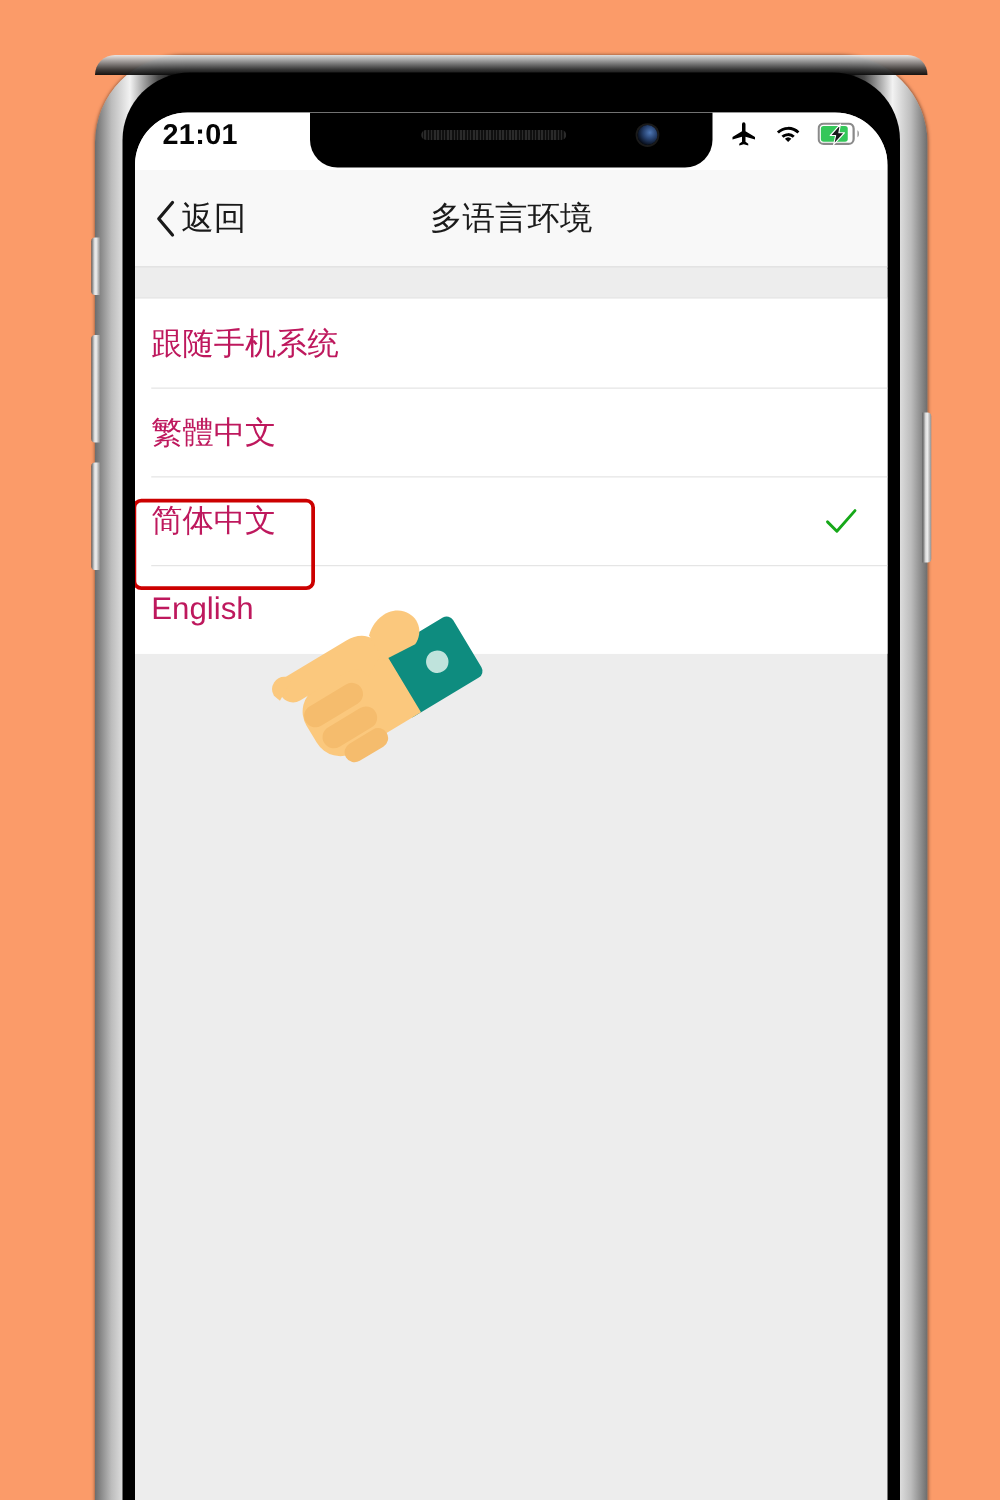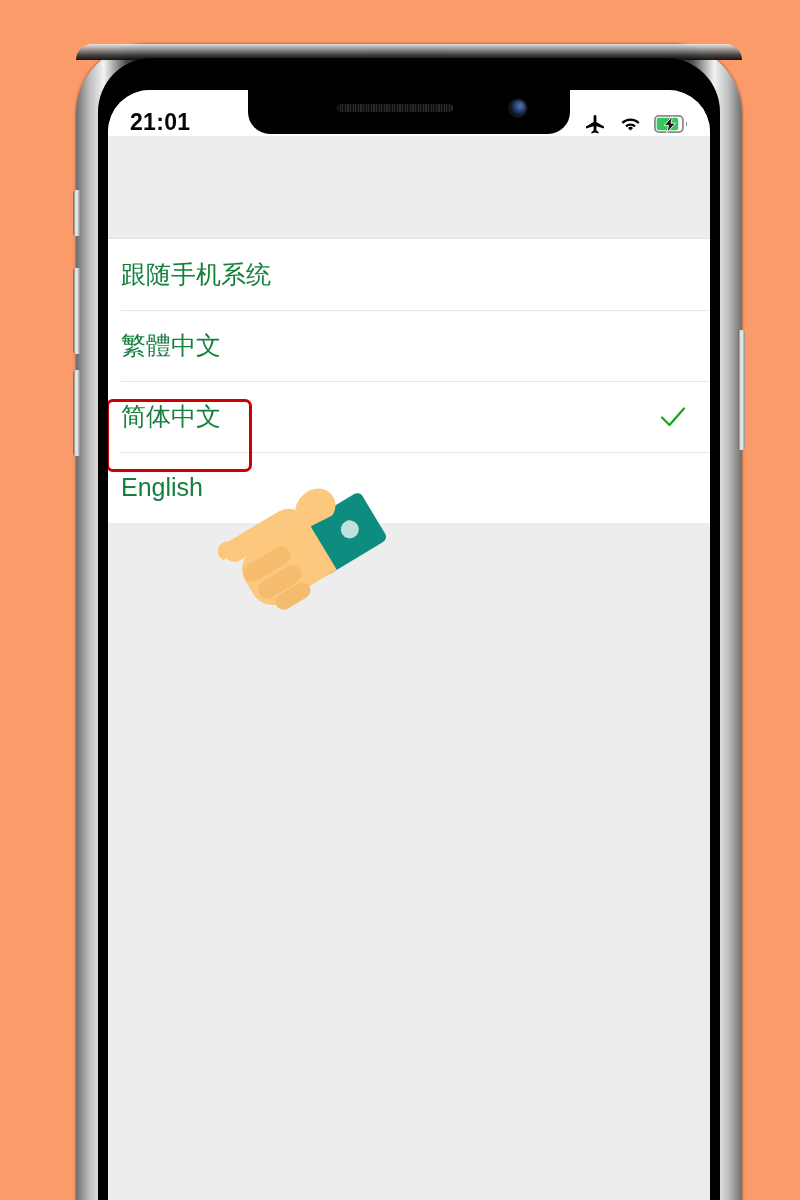--- a/index.html
+++ b/index.html
@@ -56,21 +56,21 @@
     position:absolute; right:44px; top:10px; width:16px; height:16px;
     border-radius:50%;
     background:radial-gradient(circle at 62% 38%, #4e77b5 0%, #26406d 38%, #0a1222 70%, #000 100%);
     box-shadow:0 0 0 1.5px #1a1a1a;
   }
 
   
   #status-bar{
     position:absolute; left:0; top:0; width:100%; height:46px;
     background:#FFFFFF; z-index:4;
-    display:flex; align-items:flex-end; justify-content:space-between;
+    display:flex; align-items:flex-start; justify-content:space-between;
     padding:0 22px;
   }
   #status-time{
     font-size:23px; font-weight:bold; color:#050505;
     letter-spacing:.3px; margin-top:4px;
   }
   #status-icons{ display:flex; align-items:center; gap:11px; margin-top:5px; }
   .sb-icon{ display:block; }
 
   
@@ -101,21 +101,21 @@
     background:#FFFFFF; z-index:2;
   }
   .lang-row{
     position:relative; height:71px; display:flex; align-items:center;
     padding:0 22px 0 13px; background:#FFFFFF; cursor:pointer;
   }
   .lang-row + .lang-row::before{
     content:""; position:absolute; left:13px; right:0; top:0;
     height:1px; background:#E5E5E5;
   }
-  .lang-label{ font-size:25px; color:#15803d; flex:1; }
+  .lang-label{ font-size:25px; color:#be185d; flex:1; }
   .lang-check{ width:30px; height:30px; }
 
   
   #highlight-box{
     position:absolute; left:-2px; top:309px; width:146px; height:73px;
     border:3px solid #CC0000; border-radius:7px;
     z-index:7; pointer-events:none;
   }
 
   
@@ -158,20 +158,29 @@
         </svg>
         <svg class="sb-icon" width="34" height="18" viewBox="0 0 34 18">
           <rect x="0.9" y="0.9" width="28" height="16.2" rx="4" ry="4" fill="none" stroke="#8A8A8A" stroke-width="1.8"></rect>
           <rect x="2.7" y="2.7" width="21.5" height="12.6" rx="2.2" ry="2.2" fill="#34C759"></rect>
           <path d="M32 6.2c1.4.6 1.4 5 0 5.6z" fill="#8A8A8A"></path>
           <path d="M18.4 1.3 10.2 10.4h4.3l-1.6 7.3 8.6-9.5h-4.4z" fill="#1A1A1A" stroke="#FFFFFF" stroke-width="0.9" stroke-linejoin="round"></path>
         </svg>
       </div>
     </div>
 
+    <div id="nav-bar">
+      <div id="nav-back">
+        <svg width="20" height="32" viewBox="0 0 20 32">
+          <path d="M16 3 5 16l11 13" fill="none" stroke="#1A1A1A" stroke-width="2.6" stroke-linecap="round" stroke-linejoin="round"></path>
+        </svg>
+        <span id="nav-back-label">返回</span>
+      </div>
+      <div id="nav-title">多语言环境</div>
+    </div>
 
     <div id="list-spacer"></div>
 
     <div id="lang-list">
 
       <div class="lang-row">
         <span class="lang-label">跟随手机系统</span>
         <span class="lang-check"></span>
       </div>
 

